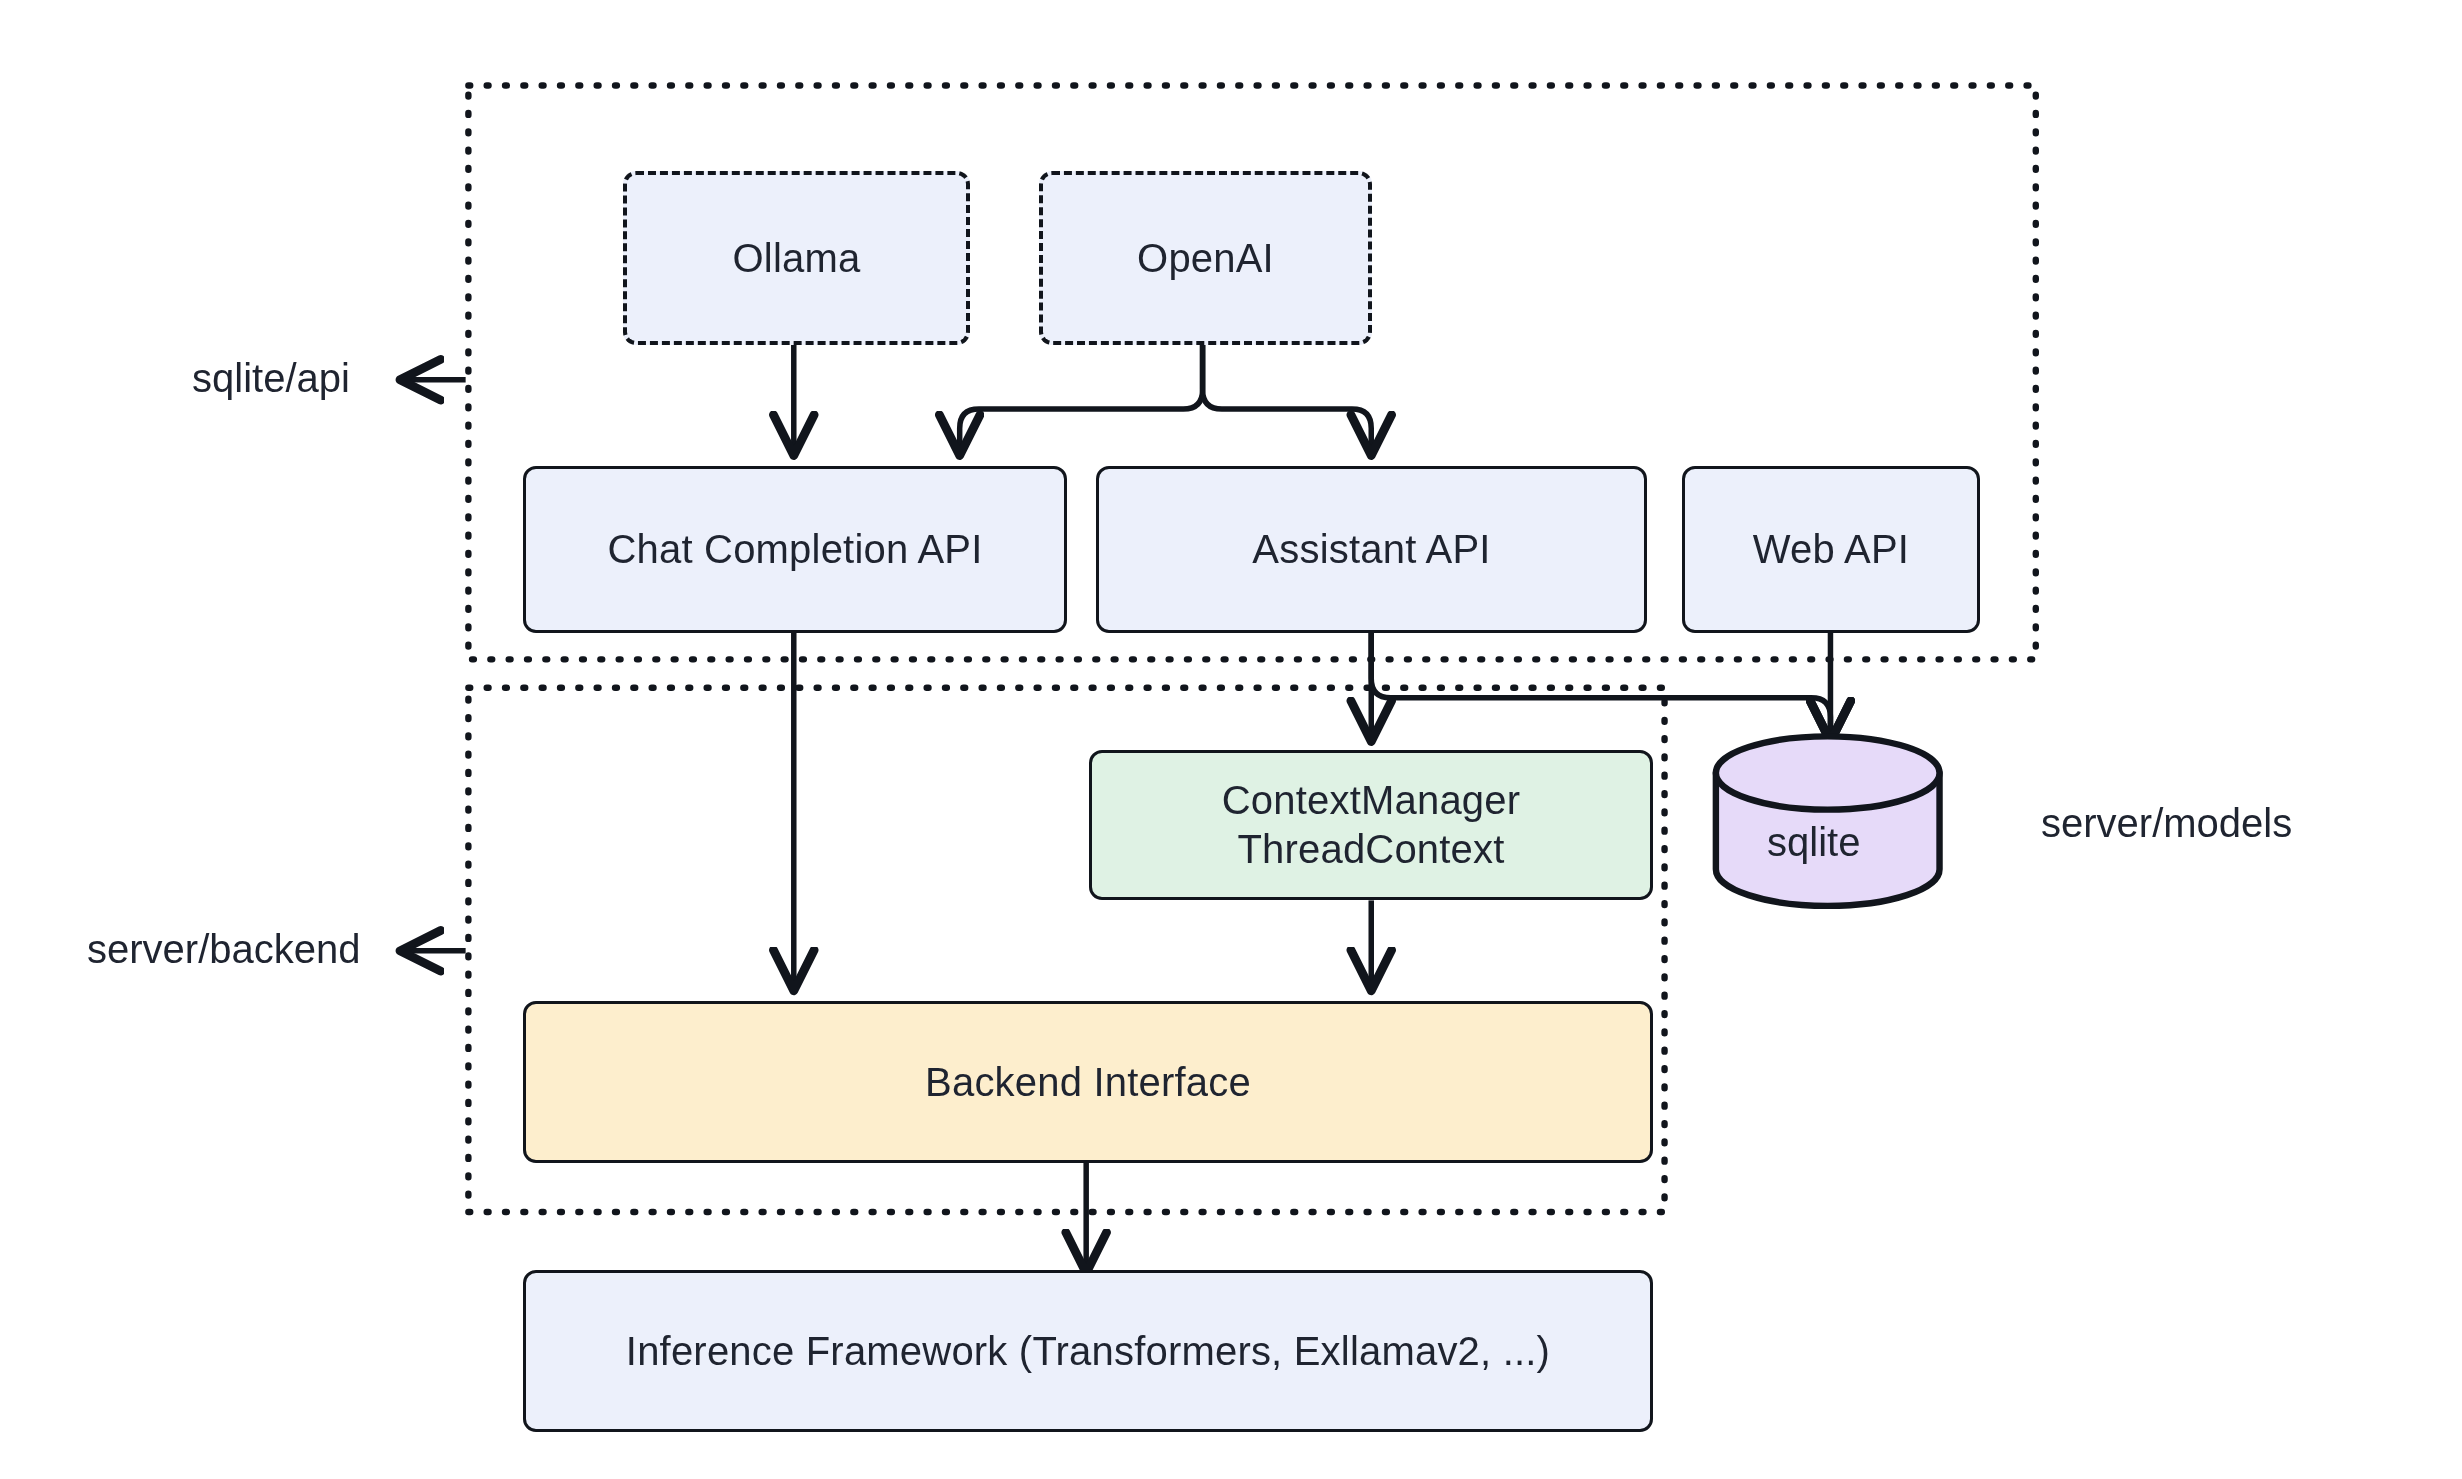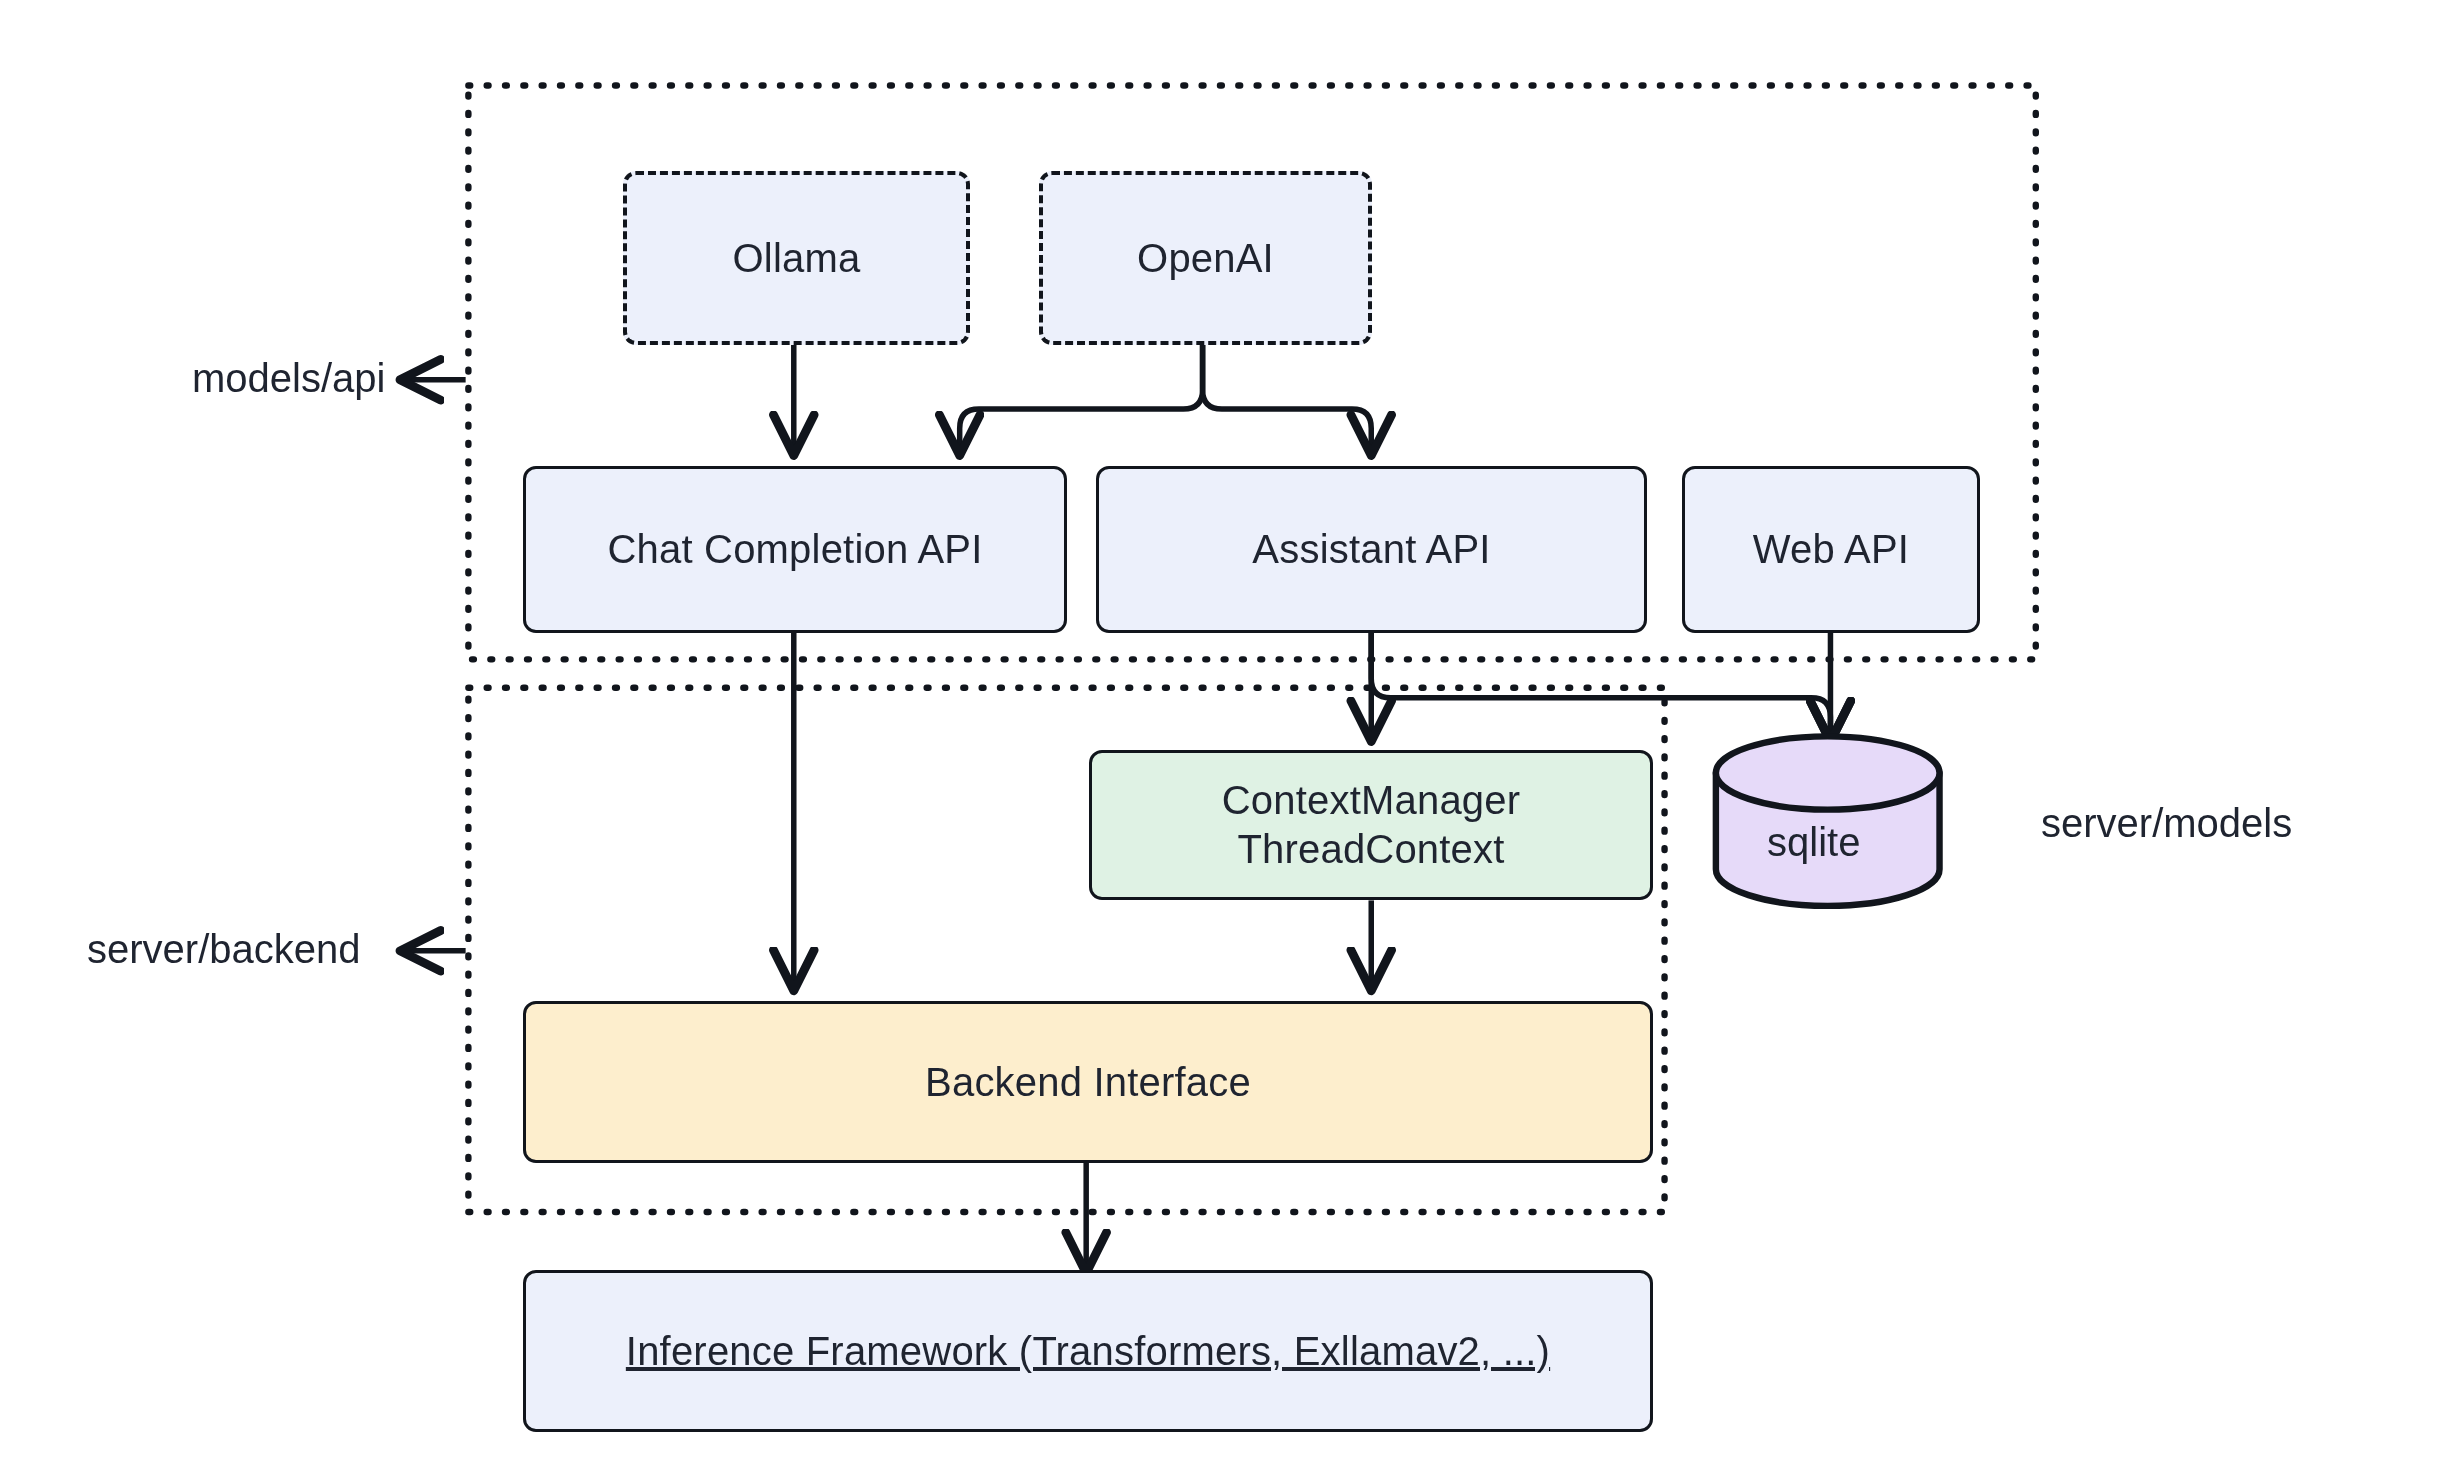--- a/index.html
+++ b/index.html
@@ -138,26 +138,26 @@
     <span class="label-2line">
       <span>ContextManager</span>
       <span>ThreadContext</span>
     </span>
   </div>
 
   <div class="node" style="left:523px; top:1001px; width:1130px; height:162px; background:#fdeecd;">
     <span>Backend Interface</span>
   </div>
 
-  <div class="node" style="left:523px; top:1270px; width:1130px; height:162px; background:#ecf0fb;text-decoration:underline;">
+  <div class="node" style="left:523px; top:1270px; width:1130px; height:162px; background:#ecf0fb;">
     <span>Inference Framework (Transformers, Exllamav2, ...)</span>
   </div>
 
   <div class="cyl-label" style="left:1767px; top:820px;">sqlite</div>
 
-  <div class="group-label" style="left:192px; top:356px;">models/api</div>
+  <div class="group-label" style="left:192px; top:356px;">sqlite/api</div>
 
   <div class="group-label" style="left:87px; top:927px;">server/backend</div>
 
   <div class="group-label" style="left:2041px; top:801px;">server/models</div>
 
 </div>
 
 
 </body></html>

